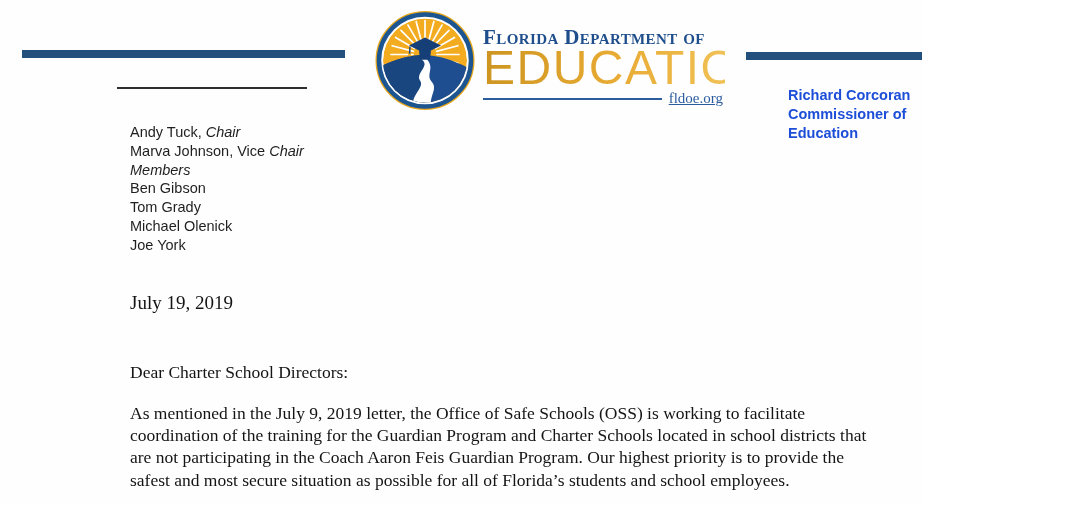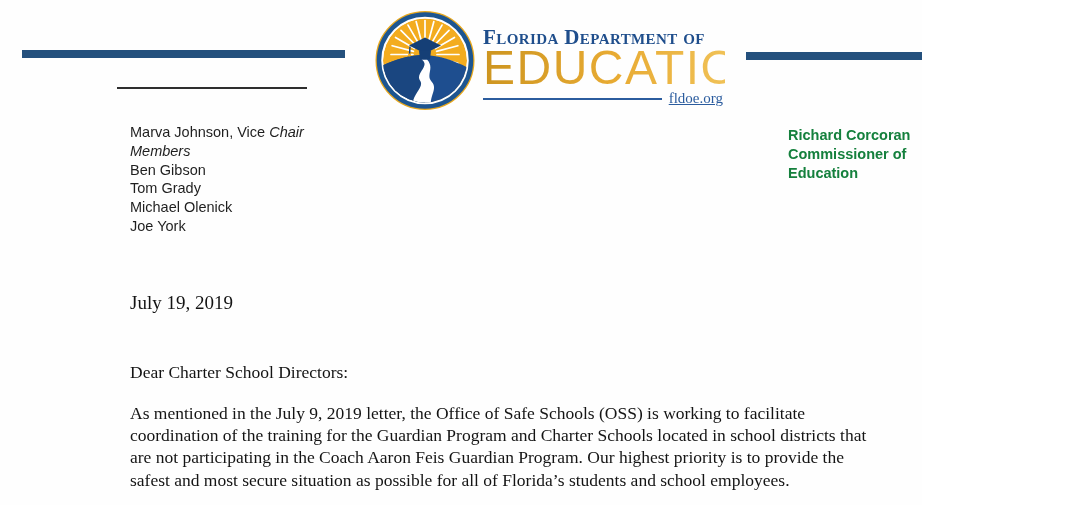--- a/index.html
+++ b/index.html
@@ -57,21 +57,21 @@
   .board-underline{height:0;border-bottom:2px solid #2e2e2e;margin-top:4px;}
   .board-members{
     position:absolute;left:130px;top:123px;
     font-size:14.5px;line-height:18.8px;color:#1f1f1f;
   }
   .member i{font-style:italic;}
 
   
   .commissioner{
     position:absolute;left:788px;top:86px;
-    font-weight:bold;font-size:14.5px;line-height:19px;color:#15803d;margin-top:40px;
+    font-weight:bold;font-size:14.5px;line-height:19px;color:#1d4ed8;
   }
 
   
   .serif{font-family:"Liberation Serif",serif;color:#141414;}
   .date{position:absolute;left:130px;top:292px;font-size:19px;}
   .salutation{position:absolute;left:130px;top:362px;font-size:17.5px;}
   .paragraph{position:absolute;left:130px;top:402px;font-size:17.5px;line-height:22.2px;width:890px;}
   .paragraph div{white-space:nowrap;}
 </style>
 </head>
@@ -135,20 +135,21 @@
       <span class="rule"></span>
       <span class="site">fldoe.org</span>
     </div>
   </div>
 
   <div class="board">
     <div class="board-underline"></div>
   </div>
 
   <div class="board-members">
+    <div class="member"><span>Andy Tuck, </span><i>Chair</i></div>
     <div class="member"><span>Marva Johnson, Vice </span><i>Chair</i></div>
     <div class="member"><span></span><i>Members</i></div>
     <div class="member"><span>Ben Gibson</span><i></i></div>
     <div class="member"><span>Tom Grady</span><i></i></div>
     <div class="member"><span>Michael Olenick</span><i></i></div>
     <div class="member"><span>Joe York</span><i></i></div>
   </div>
 
   <div class="commissioner">
     <div>Richard Corcoran</div>

